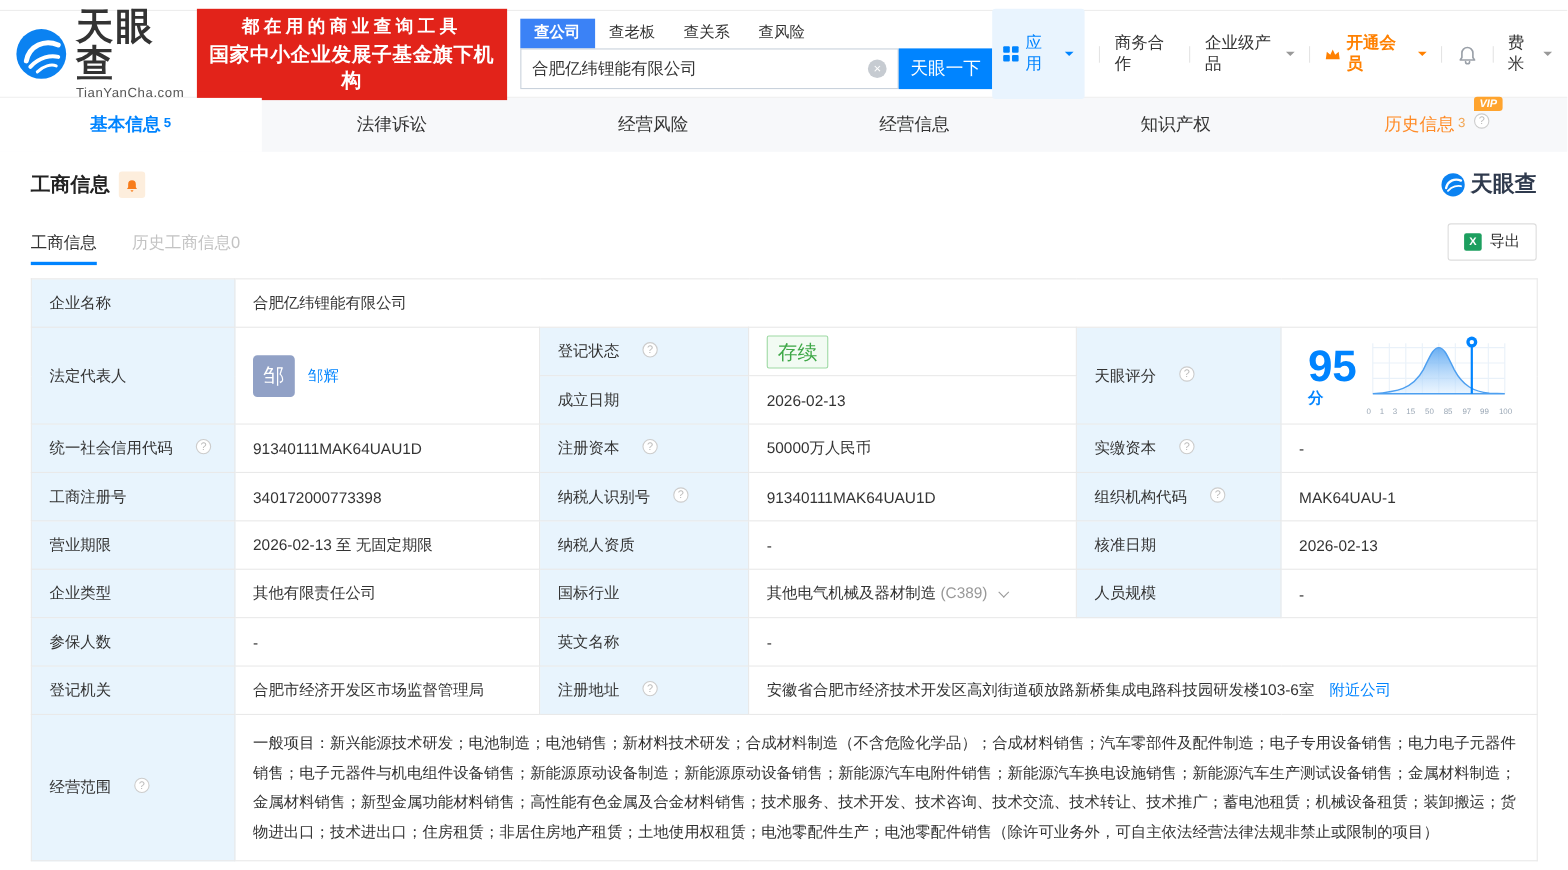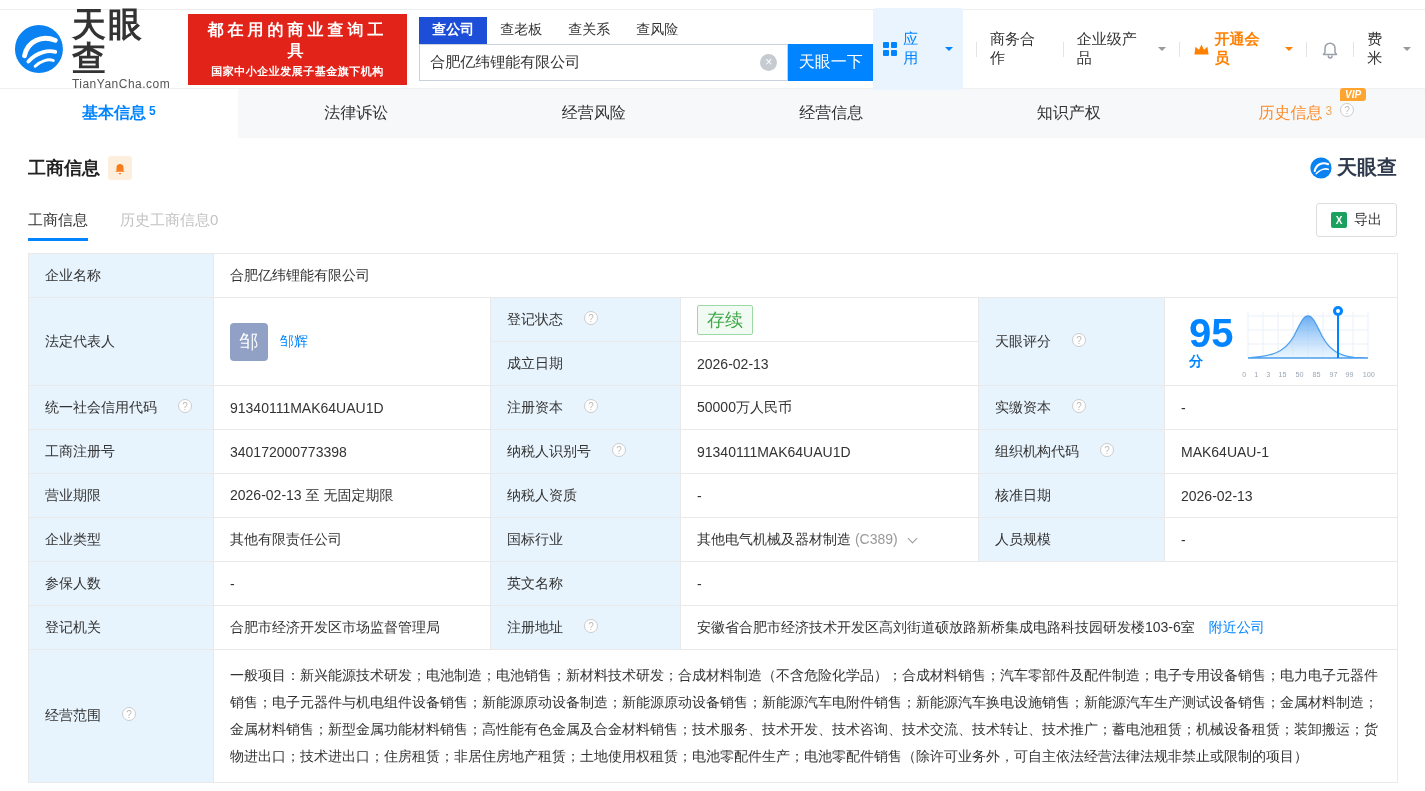--- a/index.html
+++ b/index.html
@@ -9,26 +9,26 @@
   }
   .topline { height: 10px; border-bottom: 1px solid #ededed; }
 
   
   .header { height: 78px; display: flex; align-items: center; padding: 0 14px; }
   .logo { display: flex; align-items: center; gap: 8px; cursor: pointer; }
   .logo-text .cn { font-size: 34px; font-weight: bold; color: #333; letter-spacing: 2px; line-height: 1; }
   .logo-text .en { font-size: 12px; color: #555; letter-spacing: .5px; margin-top: 2px; }
   .promo { background: #e2231a; color: #fff; padding: 6px 10px; margin-left: 8px; font-weight: bold; text-align: center; }
   .promo .l1 { font-size: 16px; letter-spacing: 4px; }
-  .promo .l2 { font-size: 11px; letter-spacing: .5px; margin-top: 2px; }
+  .promo .l2 { font-size: 18px; letter-spacing: .5px; margin-top: 2px; }
 
   .search-wrap { margin-left: 12px; width: 455px; }
   .search-tabs { display: flex; font-size: 14px; }
   .search-tab { padding: 4px 13px 5px; cursor: pointer; }
-  .search-tab.active { background: #1d4ed8; color: #fff; font-weight: bold; }
+  .search-tab.active { background: #3b82f6; color: #fff; font-weight: bold; }
   .search-bar { display: flex; height: 37px; }
   .search-input-box { flex: 1; border: 1px solid #c9d2dc; display: flex; align-items: center; padding: 0 10px; }
   .search-input-box input { flex: 1; border: none; outline: none; font-size: 15px; color: #333;
     font-family: "Liberation Sans", "DejaVu Sans", sans-serif; }
   .clear-icon { width: 17px; height: 17px; border-radius: 50%; background: #c6cbd1; color: #fff;
     font-size: 12px; line-height: 17px; text-align: center; cursor: pointer; }
   .search-btn { width: 85px; background: #0084ff; color: #fff; font-size: 16px; border: none;
     cursor: pointer; font-family: inherit; }
 
   .topnav { margin-left: auto; display: flex; align-items: center; font-size: 15px; }

